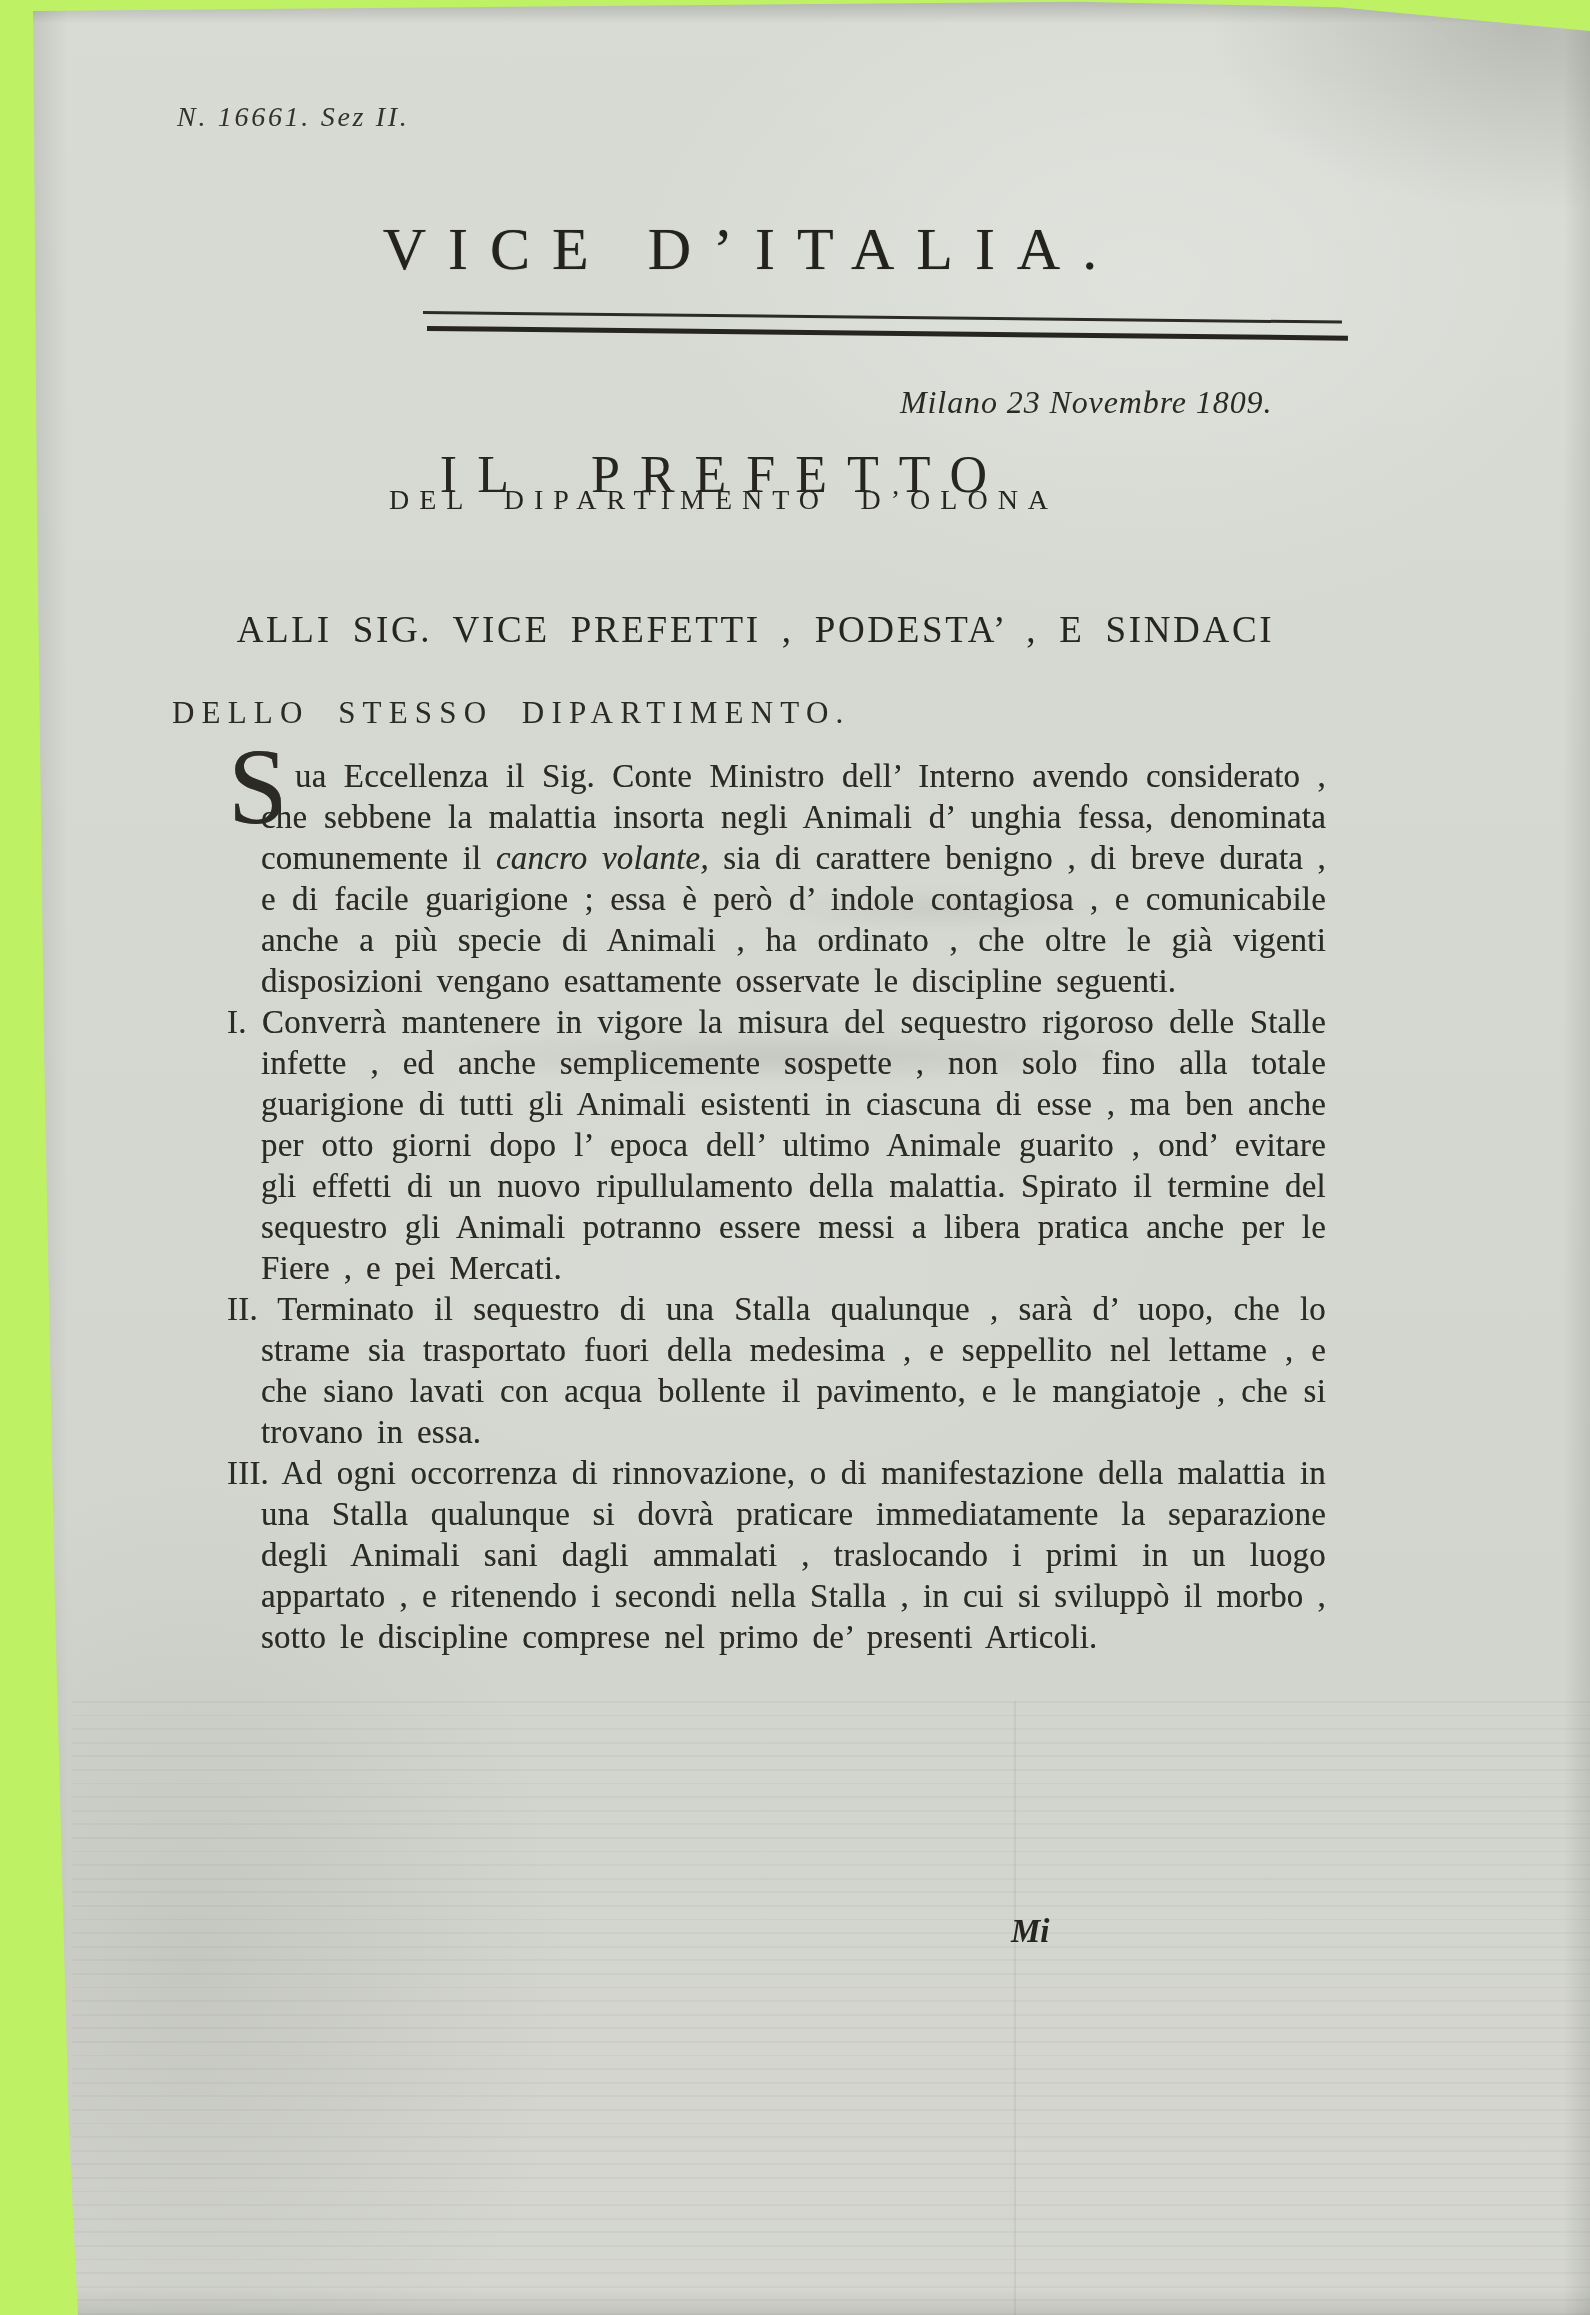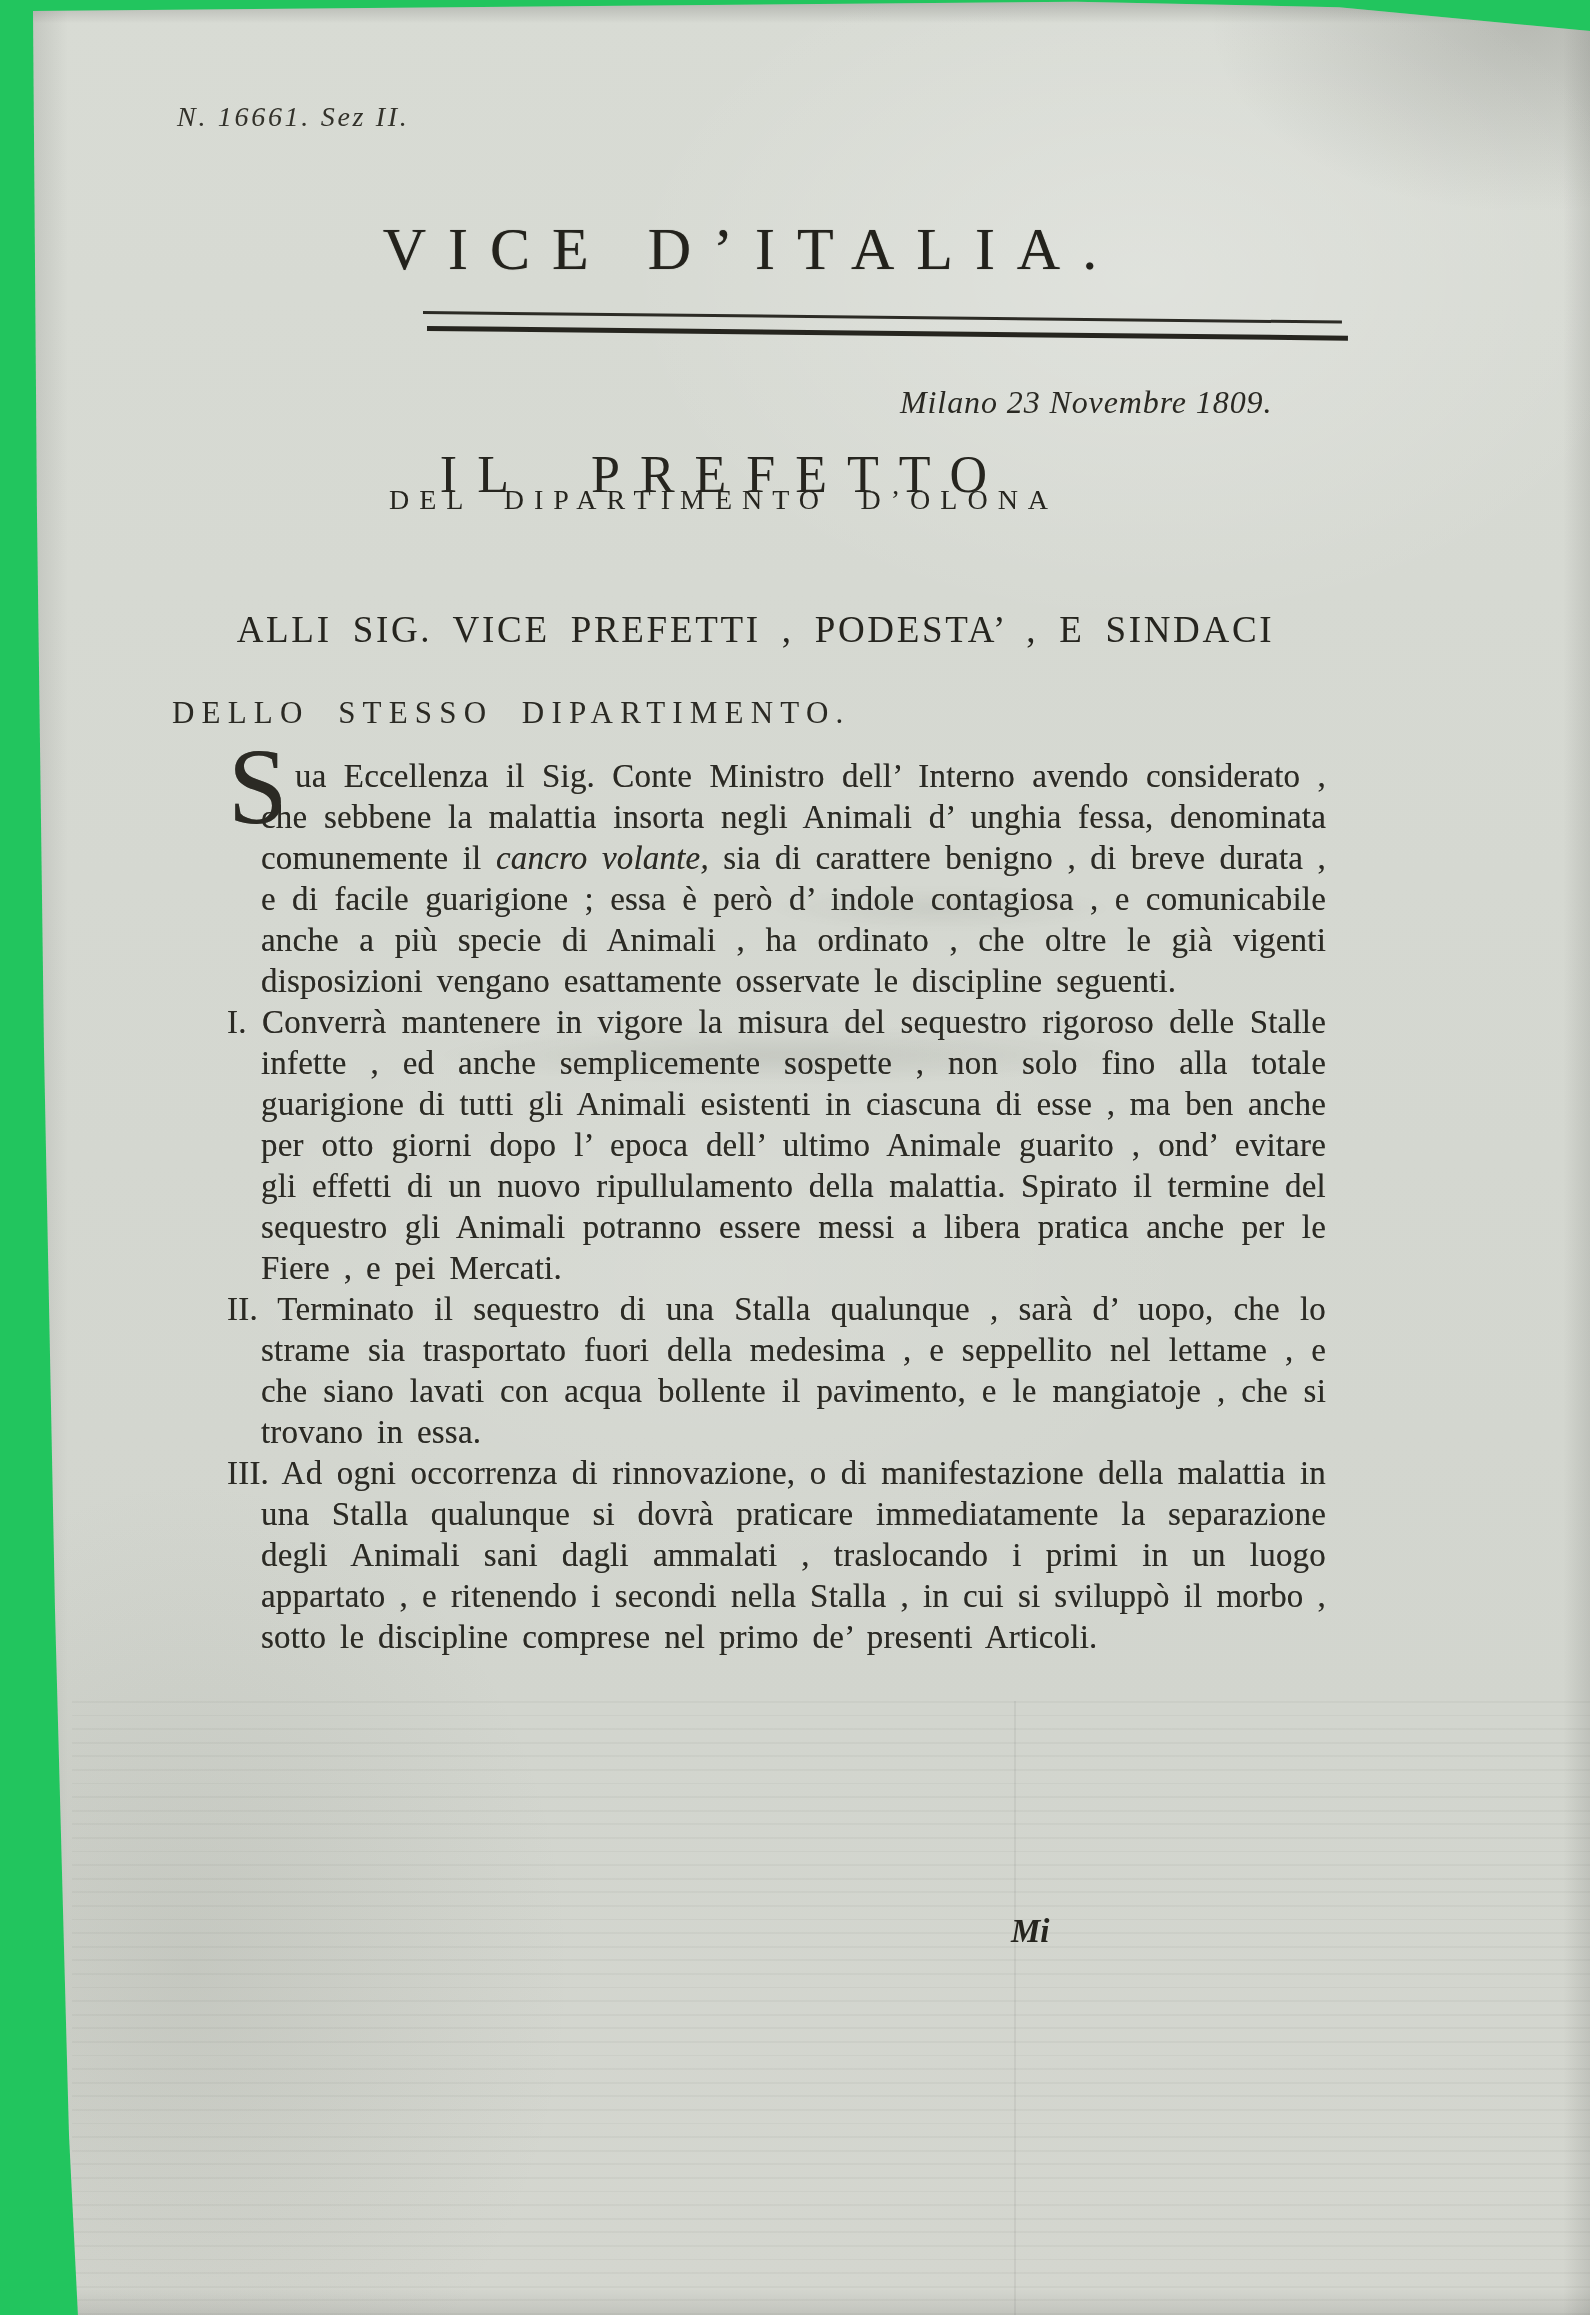--- a/index.html
+++ b/index.html
@@ -1,19 +1,19 @@
 <!DOCTYPE html>
 <html style="font-size:14.5px"><head>
 <meta charset="utf-8">
 <style>
   html,body { margin:0; padding:0; background:#000; }
   .stage {
     position:relative;
     width:1590px; height:2316px;
-    background:#22c55e;
+    background:#bef264;
     overflow:hidden;
     font-family:"Liberation Serif","DejaVu Serif",serif;
   }
   
   .paper {
     position:absolute; inset:0;
     clip-path: polygon(33px 11px, 1076px 1.8px, 1339px 7.2px, 1590px 31px,
                        1590px 2316px, 78px 2316px, 69px 2135px,
                        55px 1610px, 44px 1049px, 37px 516px);
     background:

